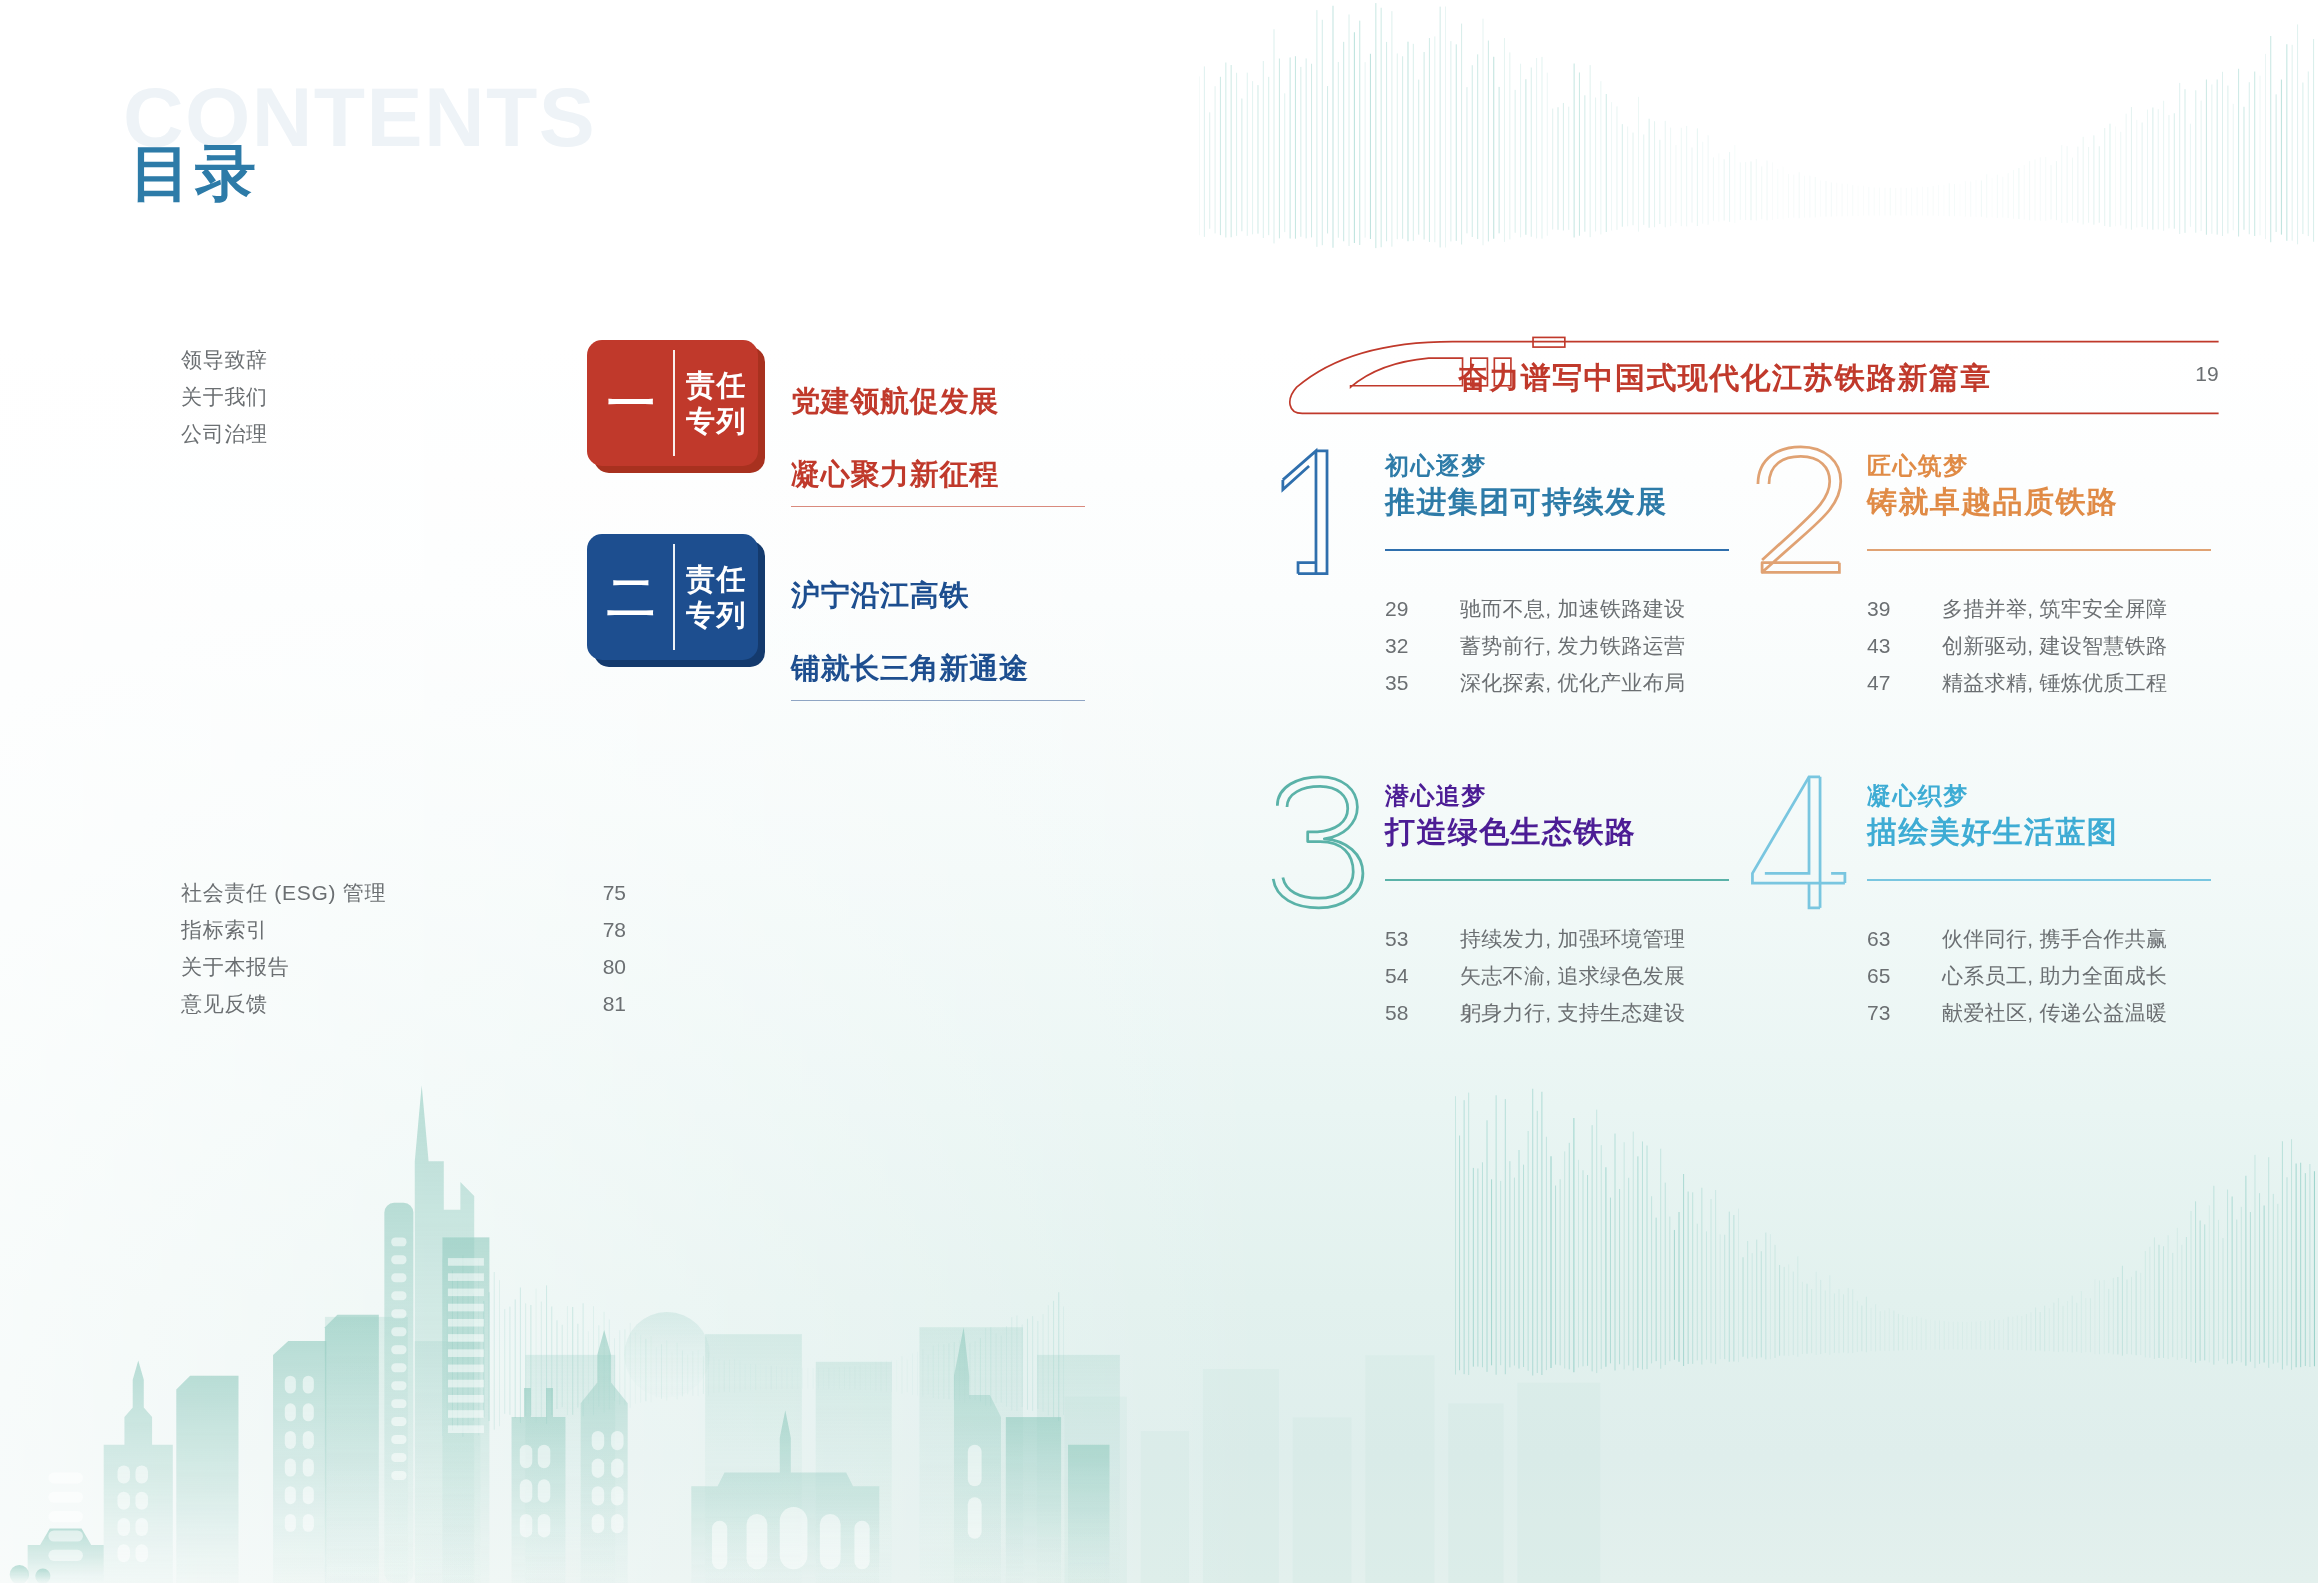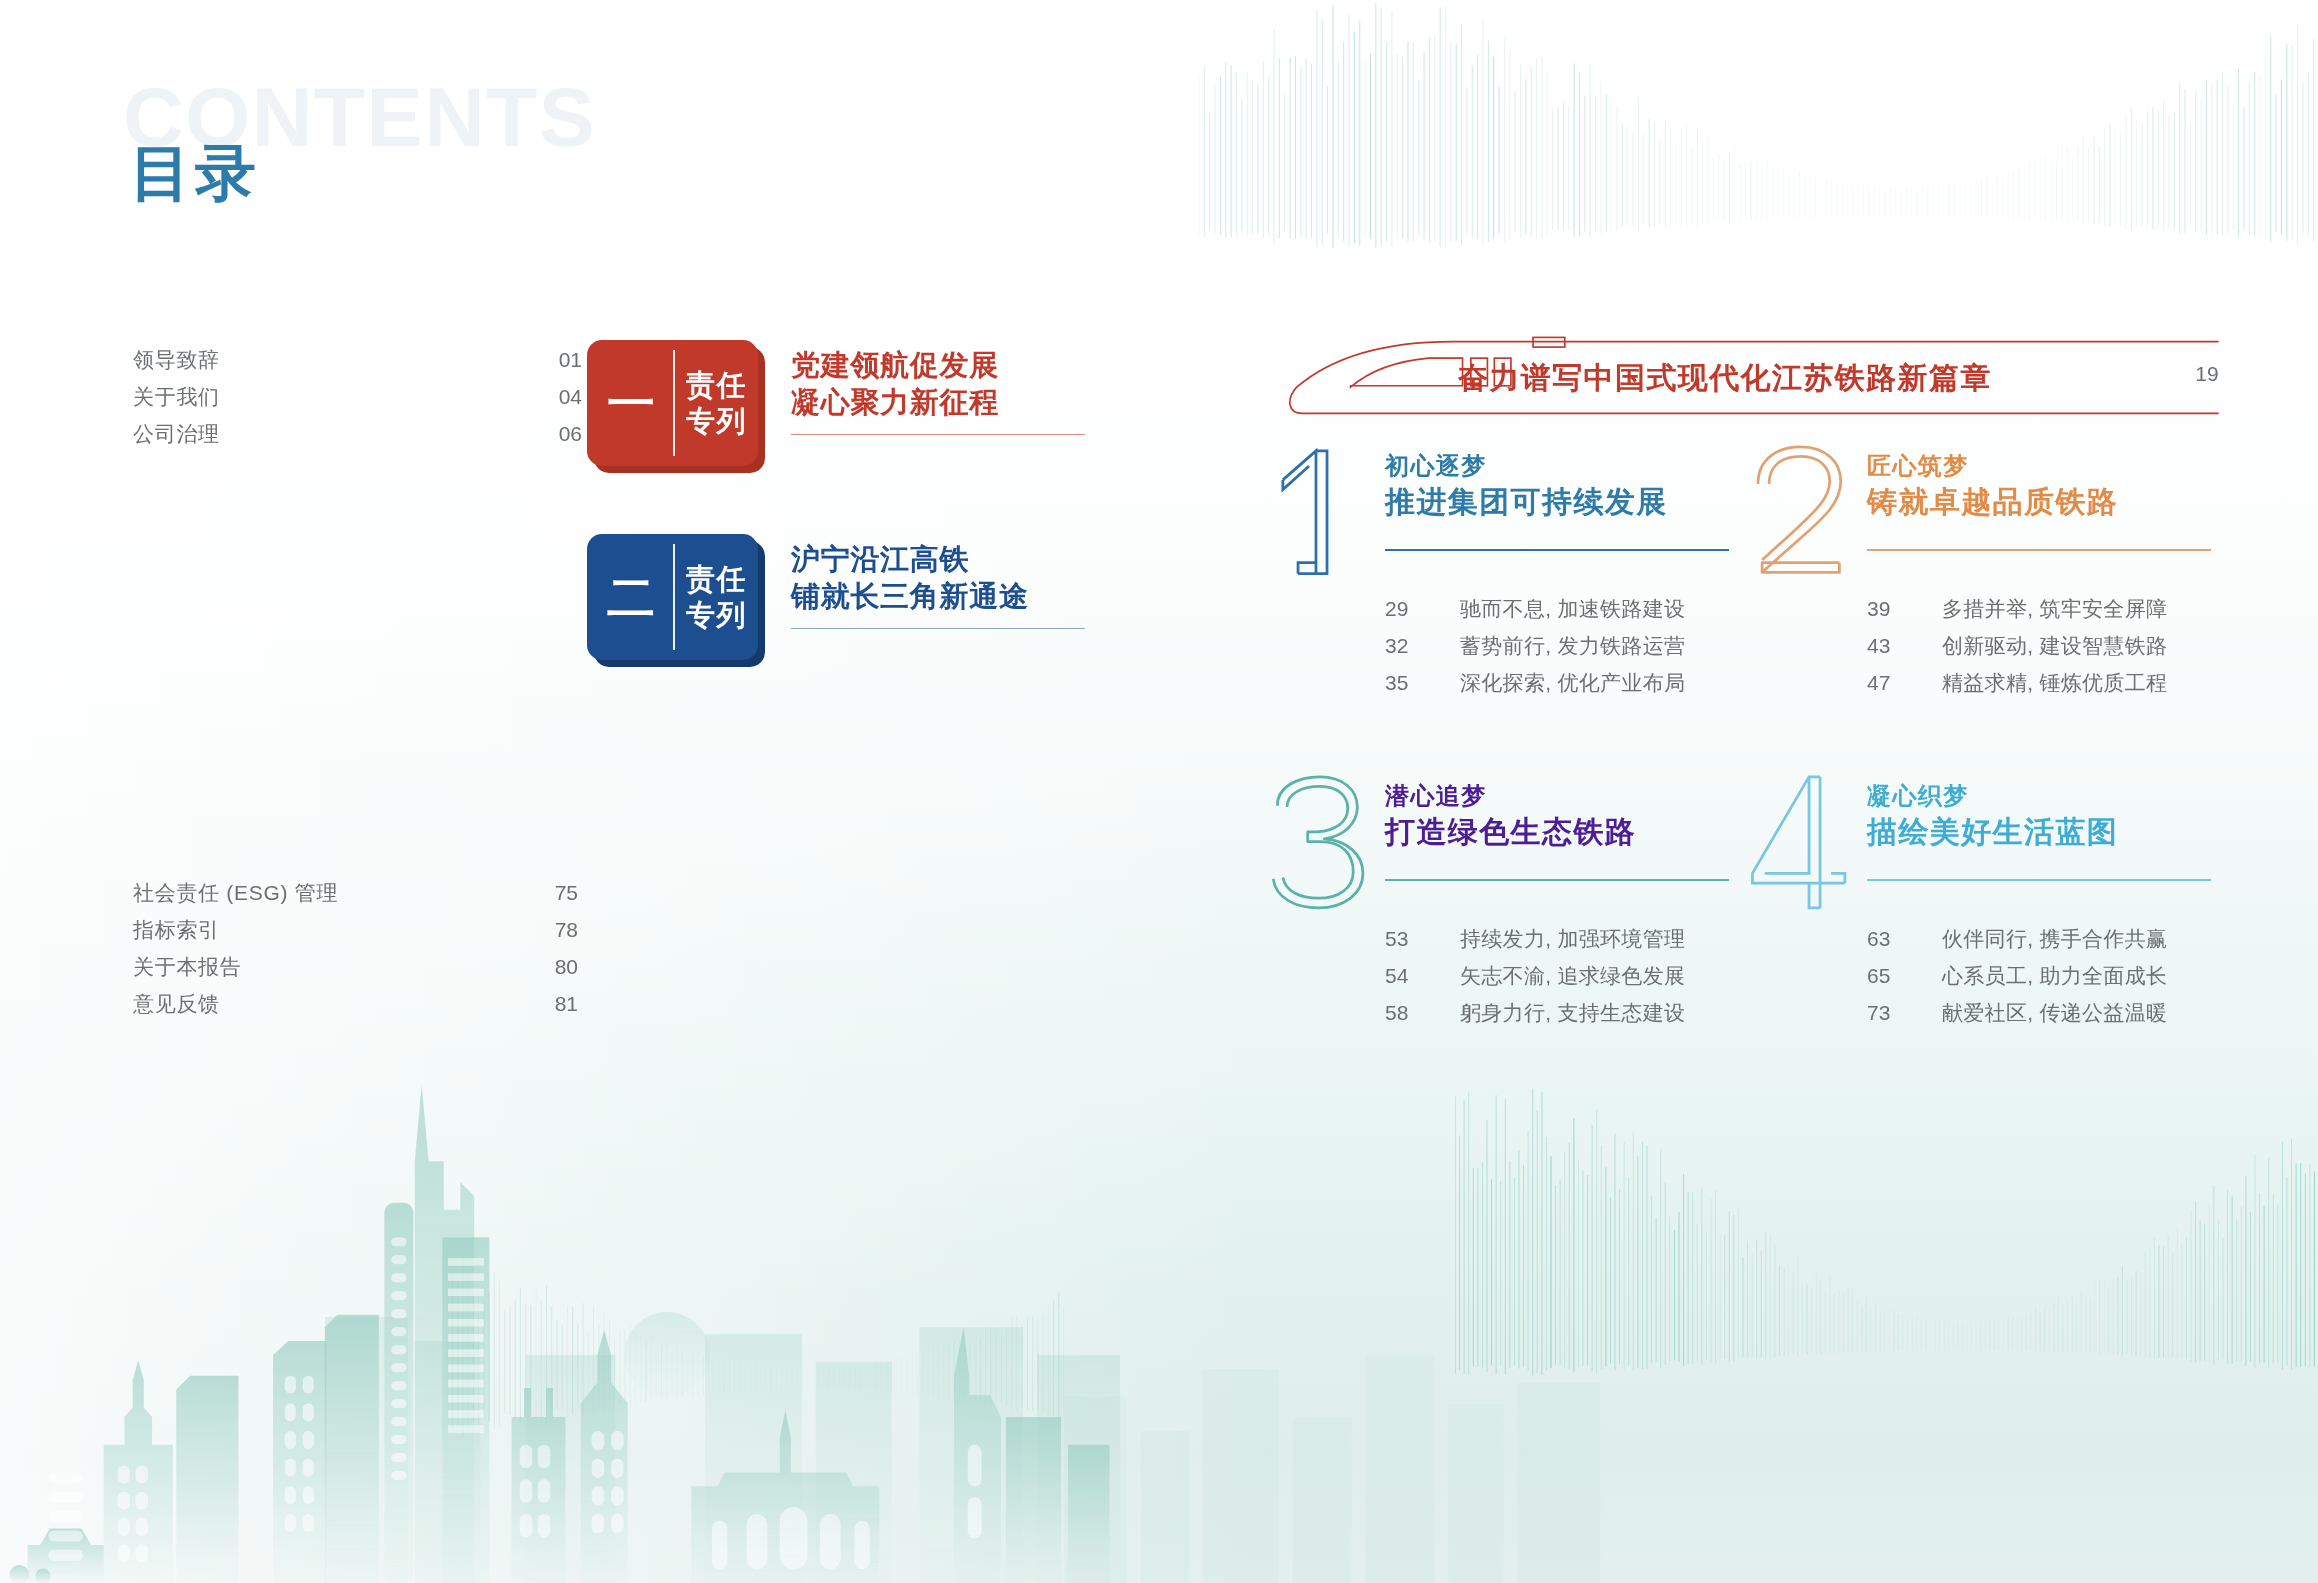--- a/index.html
+++ b/index.html
@@ -50,21 +50,21 @@
     color:#eef3f7; line-height:1;
     font-family:"Liberation Sans","DejaVu Sans",sans-serif;
   }
   .mast-cn {
     position:absolute; left:7px; top:68px;
     font-size:61px; font-weight:700; color:#2d7ba8; letter-spacing:4.1px;
     line-height:1;
   }
 
   
-  .toc-simple { position:absolute; }
+  .toc-simple { position:absolute;margin-left:48px; }
   .toc-simple .row {
     display:flex; align-items:baseline; height:37px;
   }
   .toc-simple .lbl {
     width:401px; font-size:21px; color:#6b6f72; letter-spacing:0.7px; white-space:nowrap;
   }
   .toc-simple .pg {
     width:48px; text-align:right; font-size:21px; color:#6b6f72;
   }
   #toc-top { left:133px; top:346px; }
@@ -98,21 +98,21 @@
     background:rgba(255,255,255,.92);
   }
   .badge-txt {
     flex:1; display:flex; flex-direction:column; align-items:center;
     justify-content:center; gap:5.5px;
     color:#fff; font-size:29px; font-weight:700; line-height:1.06; letter-spacing:1.4px;
   }
 
   .special-body { margin-left:26px; padding-top:7px; width:325px; }
   .special-line {
-    font-size:29px; font-weight:700; line-height:1.28; letter-spacing:0.7px; white-space:nowrap;
+    font-size:29px; font-weight:700; line-height:1.28; letter-spacing:0.7px; white-space:nowrap;margin-top:36px;
   }
   .special-rule { margin-top:12.4px; height:1.4px; width:294px; }
   #special-1 .badge, #special-1 .badge-shadow { background:#c0392b; }
   #special-1 .badge-shadow { background:#a8311f; }
   #special-1 .special-line { color:#c0392b; }
   #special-1 .special-rule { background:#d98a7d; }
   #special-2 .badge { background:#1d4e8f; }
   #special-2 .badge-shadow { background:#143a6d; }
   #special-2 .special-line { color:#1d4e8f; }
   #special-2 .special-rule { background:#8fa5c4; }

